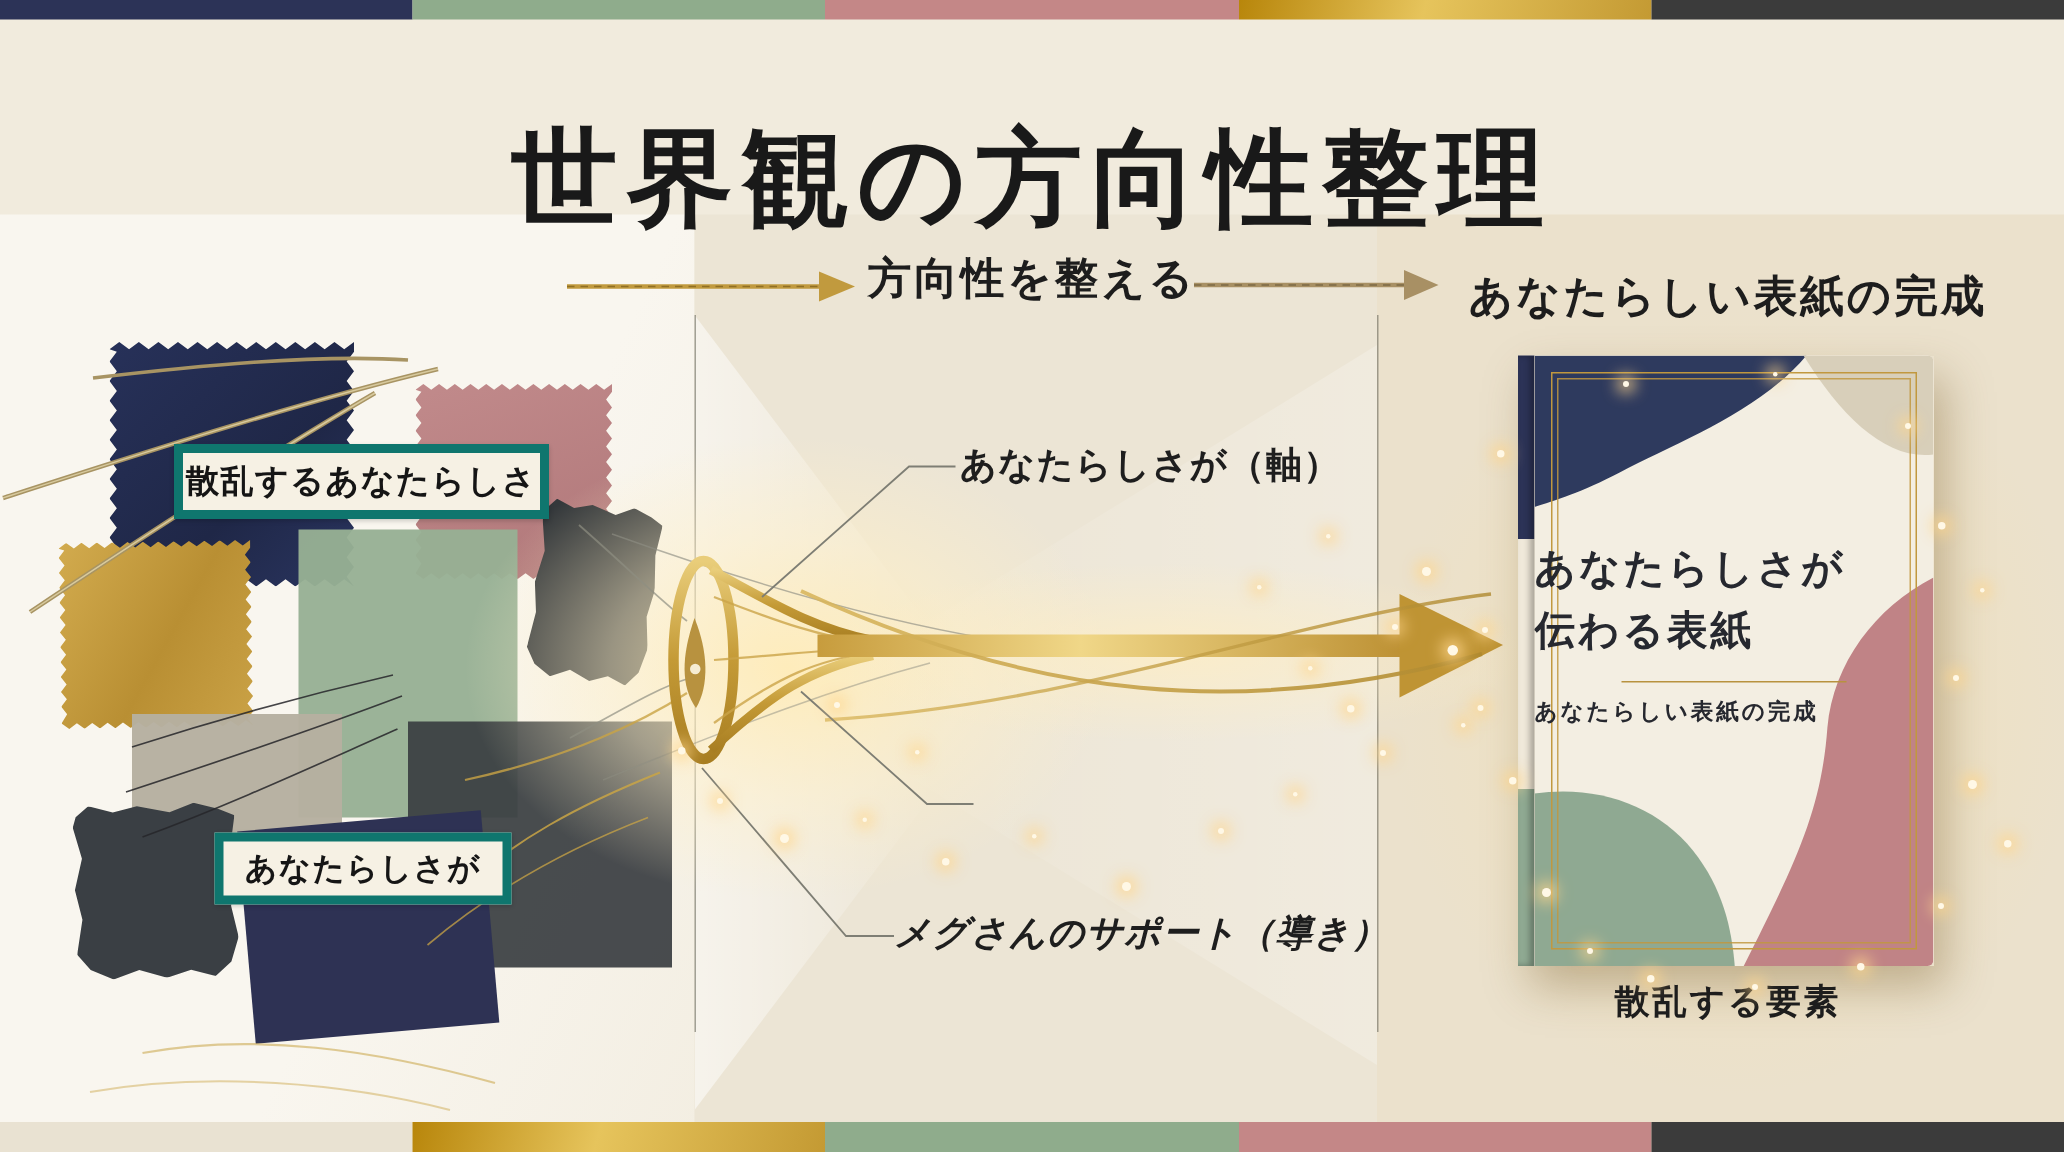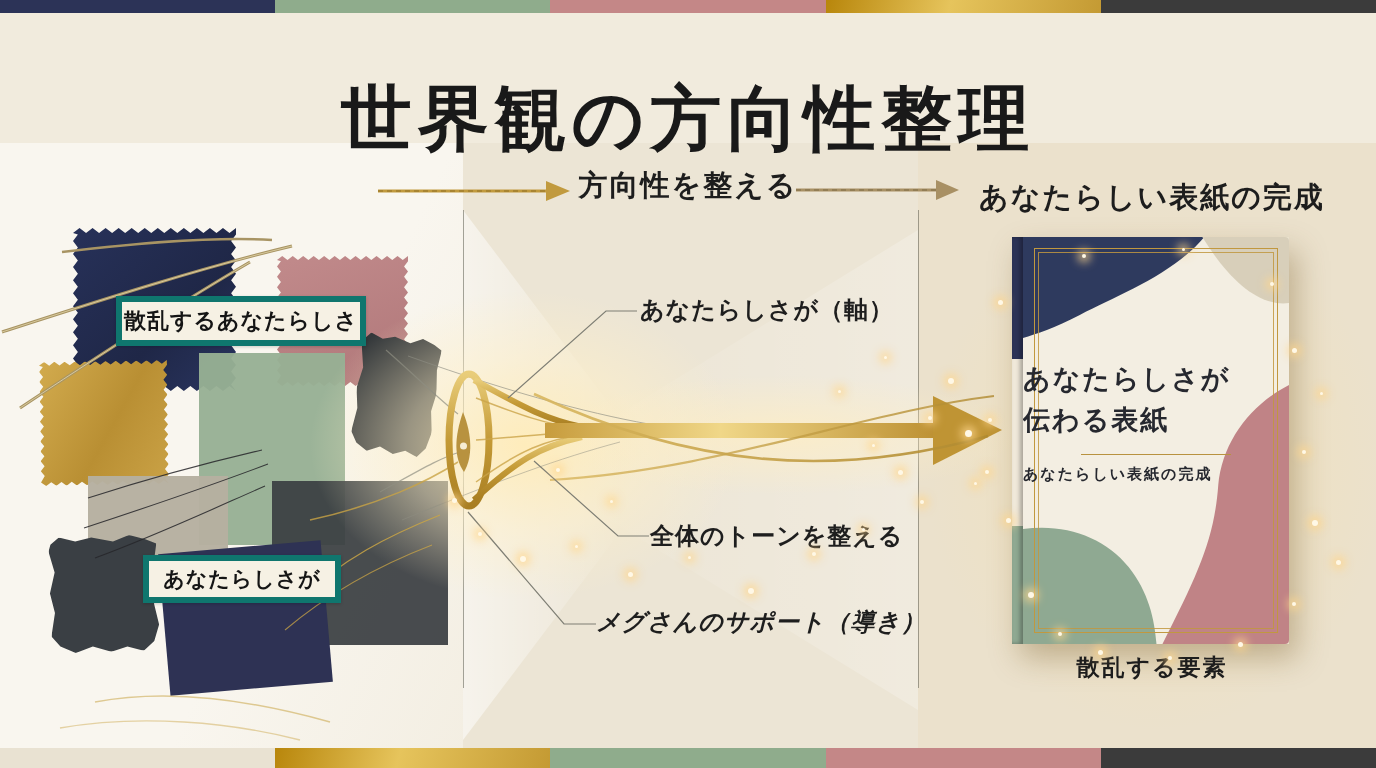--- a/index.html
+++ b/index.html
@@ -206,21 +206,20 @@
   </svg>
 
   <div class="strip" style="left:116px;top:296px;width:238px;height:38px;font-size:22px;">
     <span>散乱するあなたらしさ</span>
   </div>
   <div class="strip" style="left:143px;top:555px;width:186px;height:36px;font-size:21px;">
     <span>あなたらしさが</span>
   </div>
 
   <div class="annot" style="left:640px;top:294px;">あなたらしさが（軸）</div>
-  <div class="annot" style="left:650px;top:520px;">全体のトーンを整える</div>
   <div class="annot" style="left:596px;top:606px;font-style:italic;">メグさんのサポート（導き）</div>
 
   <div class="book">
     <div class="spine"></div>
     <div class="cover">
       <svg viewBox="0 0 267 407" width="100%" height="100%" preserveAspectRatio="none">
         <path d="M0 0 H182 C150 38 95 58 57 78 C32 91 13 97 0 101 Z" fill="#2e3a5e"></path>
         <path d="M180 0 H267 V66 C236 70 206 42 180 0 Z" fill="#d8cfba"></path>
         <path d="M267 148 C228 168 200 205 196 248 C192 302 176 336 140 407 L267 407 Z" fill="#c08386"></path>
         <path d="M0 292 C42 286 82 300 106 330 C126 355 132 382 134 407 L0 407 Z" fill="#8fa992"></path>

